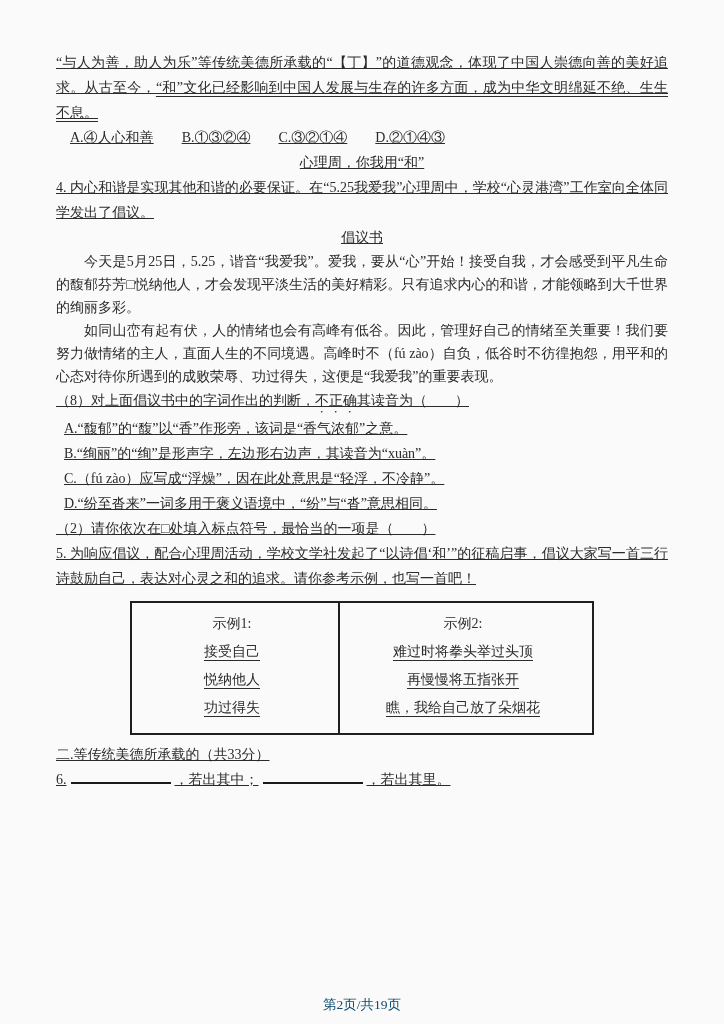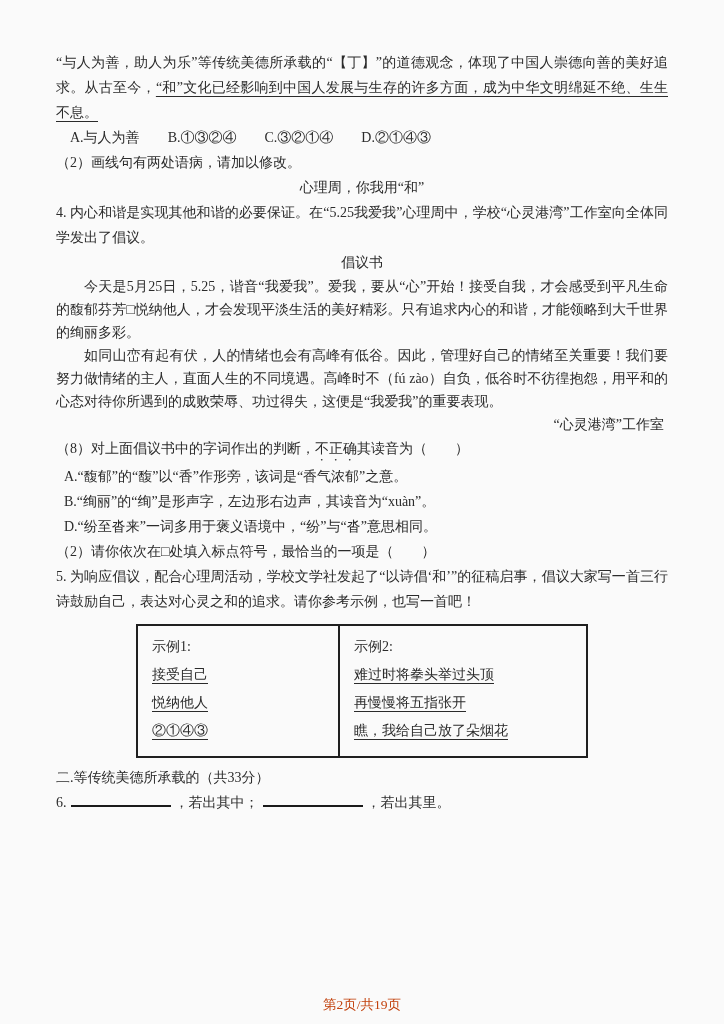--- a/index.html
+++ b/index.html
@@ -13,21 +13,21 @@
     height: 1024px;
     box-sizing: border-box;
     padding: 50px 56px 0 56px;
     background: #fafafa;
     color: #2b2b2b;
     font-family: "Liberation Serif", "DejaVu Serif", serif;
     font-size: 14px;
     overflow: hidden;
   }
   p { margin: 0; }
-  .line  { line-height: 25px; }
+  .line  { line-height: 25px; text-decoration: underline; }
   .lline { line-height: 23px; }
   .just  { text-align: justify; }
   .indent { text-indent: 2em; }
   .center { text-align: center; }
   .right  { text-align: right; padding-right: 4px; }
   .ind1 { padding-left: 14px; }
   .ind2 { padding-left: 8px; }
   .term + .term { margin-left: 13px; }
   .choice + .choice { margin-left: 28px; }
   .pchoice + .pchoice { margin-left: 15px; }
@@ -50,81 +50,81 @@
     margin: 0 4px;
     vertical-align: baseline;
   }
   table.examples {
     border-collapse: collapse;
     margin: 10px auto 7px auto;
   }
   table.examples td {
     border: 2px solid #1f1f1f;
     vertical-align: top;
-    padding: 7px 14px 11px 14px;
+    padding: 7px 20px 11px 14px;
+    text-align: center;
   }
   td.col1 { width: 172px; }
   td.col2 { width: 218px; }
   .cell-line { line-height: 28px; }
   .poem {
     text-decoration: underline;
     text-underline-offset: 4px;
     text-decoration-thickness: 1px;
   }
   .footer {
     position: absolute;
     left: 0;
     bottom: 10px;
     width: 100%;
     text-align: center;
     font-size: 13.5px;
-    color: #c2410c;
+    color: #0c4a6e;
     line-height: 18px;
   }
 </style>
 </head>
 <body>
 
 <div class="page">
 
   <p class="line just"><span>“与人为善，助人为乐”等传统美德所承载的“【丁】”的道德观念，体现了中国人崇德向善的美好追求。从古至今，</span><span class="u">“和”文化已经影响到中国人发展与生存的许多方面，成为中华文明绵延不绝、生生不息。</span></p>
 
   <p class="line ind1">
-    <span class="choice">A.与人为善</span><span class="choice">B.①③②④</span><span class="choice">C.③②①④</span><span class="choice">D.②①④③</span>
+    <span class="choice">A.④人心和善</span><span class="choice">B.①③②④</span><span class="choice">C.③②①④</span><span class="choice">D.②①④③</span>
   </p>
 
-  <p class="line">（2）画线句有两处语病，请加以修改。</p>
 
   <p class="line center">心理周，你我用“和”</p>
   <p class="line just">4. 内心和谐是实现其他和谐的必要保证。在“5.25我爱我”心理周中，学校“心灵港湾”工作室向全体同学发出了倡议。</p>
 
   <div>
     <p class="line center">倡议书</p>
     <p class="lline just indent">今天是5月25日，5.25，谐音“我爱我”。爱我，要从“心”开始！接受自我，才会感受到平凡生命的馥郁芬芳□悦纳他人，才会发现平淡生活的美好精彩。只有追求内心的和谐，才能领略到大千世界的绚丽多彩。</p>
     <p class="lline just indent">如同山峦有起有伏，人的情绪也会有高峰有低谷。因此，管理好自己的情绪至关重要！我们要努力做情绪的主人，直面人生的不同境遇。高峰时不（fú zào）自负，低谷时不彷徨抱怨，用平和的心态对待你所遇到的成败荣辱、功过得失，这便是“我爱我”的重要表现。</p>
-    <p class="lline right">“心灵港湾”工作室</p>
   </div>
 
   <p class="line"><span>（8）对上面倡议书中的字词作出的判断，</span><span class="em-dot">不正确</span><span>其读音为（　　）</span></p>
   <p class="line ind2">A.“馥郁”的“馥”以“香”作形旁，该词是“香气浓郁”之意。</p>
   <p class="line ind2">B.“绚丽”的“绚”是形声字，左边形右边声，其读音为“xuàn”。</p>
+  <p class="line ind2">C.（fú zào）应写成“浮燥”，因在此处意思是“轻浮，不冷静”。</p>
   <p class="line ind2">D.“纷至沓来”一词多用于褒义语境中，“纷”与“沓”意思相同。</p>
 
   <p class="line">（2）请你依次在□处填入标点符号，最恰当的一项是（　　）</p>
 
   <p class="line just">5. 为响应倡议，配合心理周活动，学校文学社发起了“以诗倡‘和’”的征稿启事，倡议大家写一首三行诗鼓励自己，表达对心灵之和的追求。请你参考示例，也写一首吧！</p>
 
   <table class="examples">
     <tbody>
         <tr>
       <td class="col1">
         <div class="cell-line">示例1:</div>
         <div class="cell-line"><span class="poem">接受自己</span></div>
         <div class="cell-line"><span class="poem">悦纳他人</span></div>
-        <div class="cell-line"><span class="poem">②①④③</span></div>
+        <div class="cell-line"><span class="poem">功过得失</span></div>
       </td>
       <td class="col2">
         <div class="cell-line">示例2:</div>
         <div class="cell-line"><span class="poem">难过时将拳头举过头顶</span></div>
         <div class="cell-line"><span class="poem">再慢慢将五指张开</span></div>
         <div class="cell-line"><span class="poem">瞧，我给自己放了朵烟花</span></div>
       </td>
     </tr>
   </tbody>
     </table>

